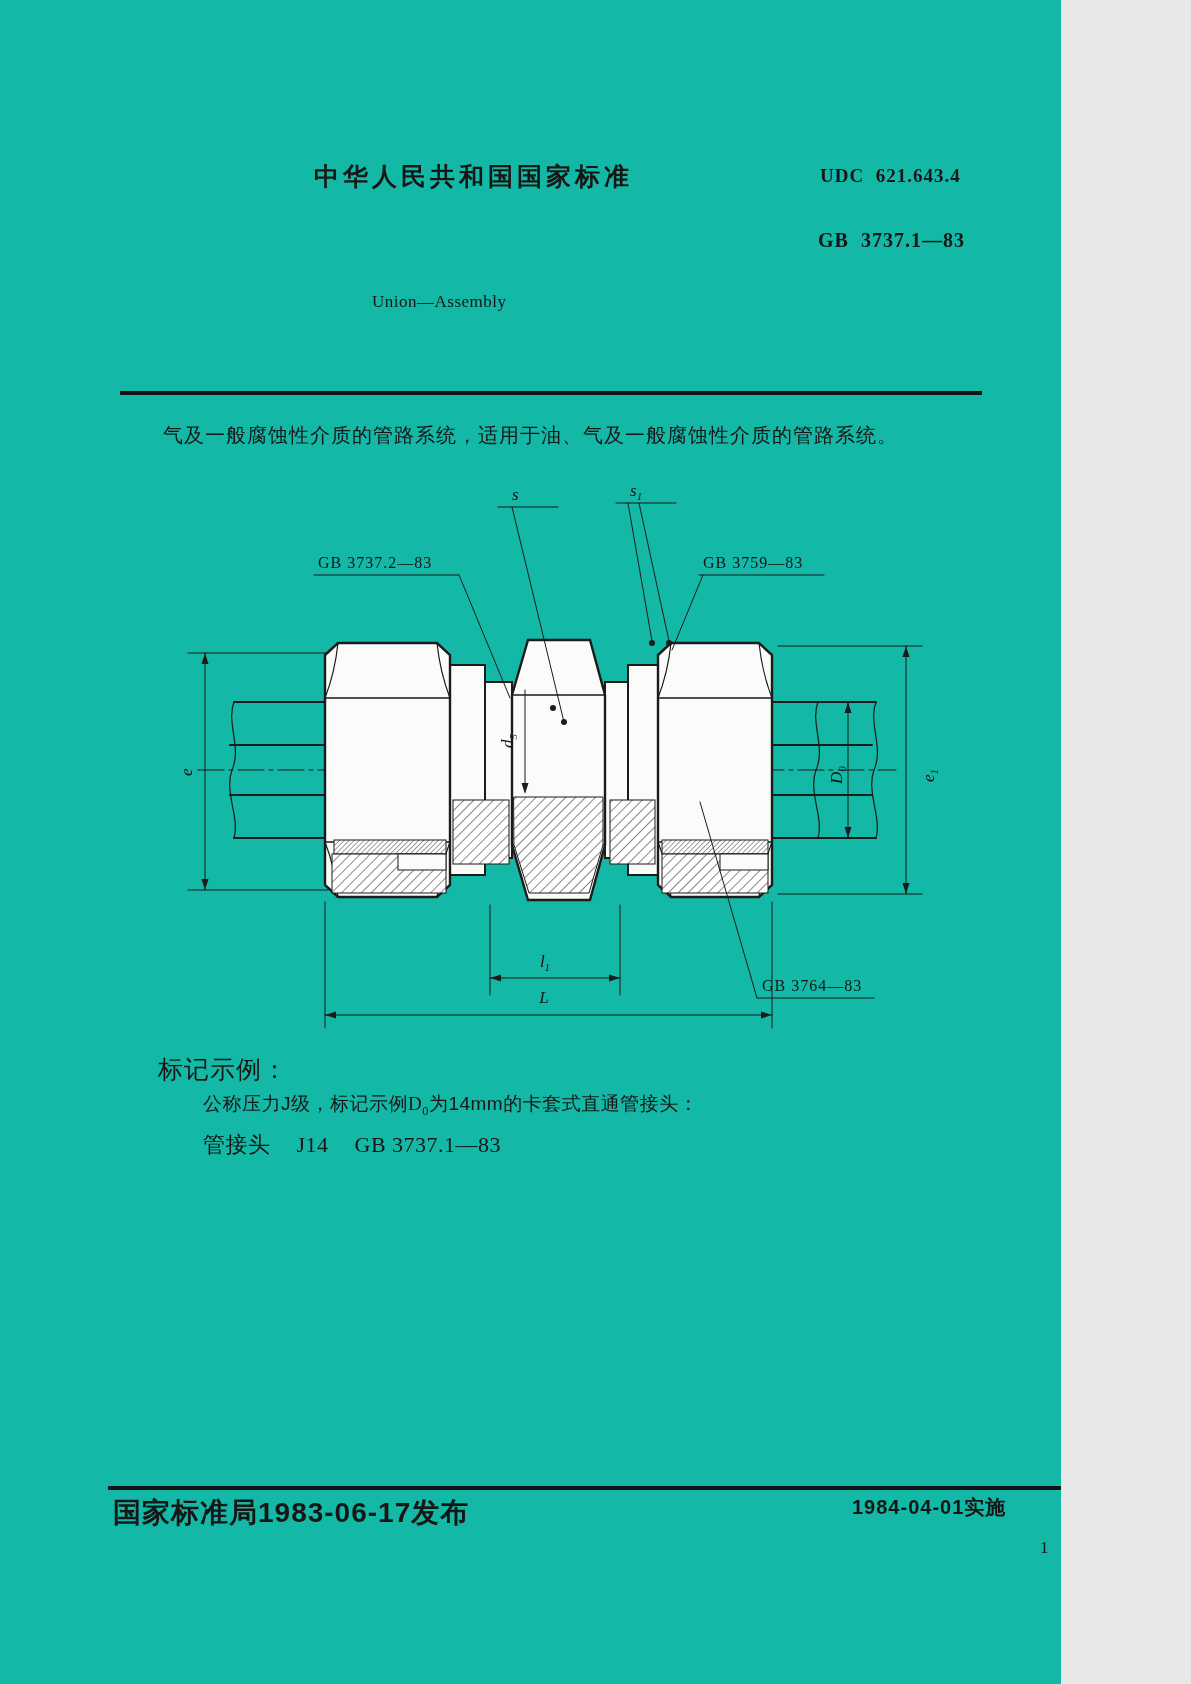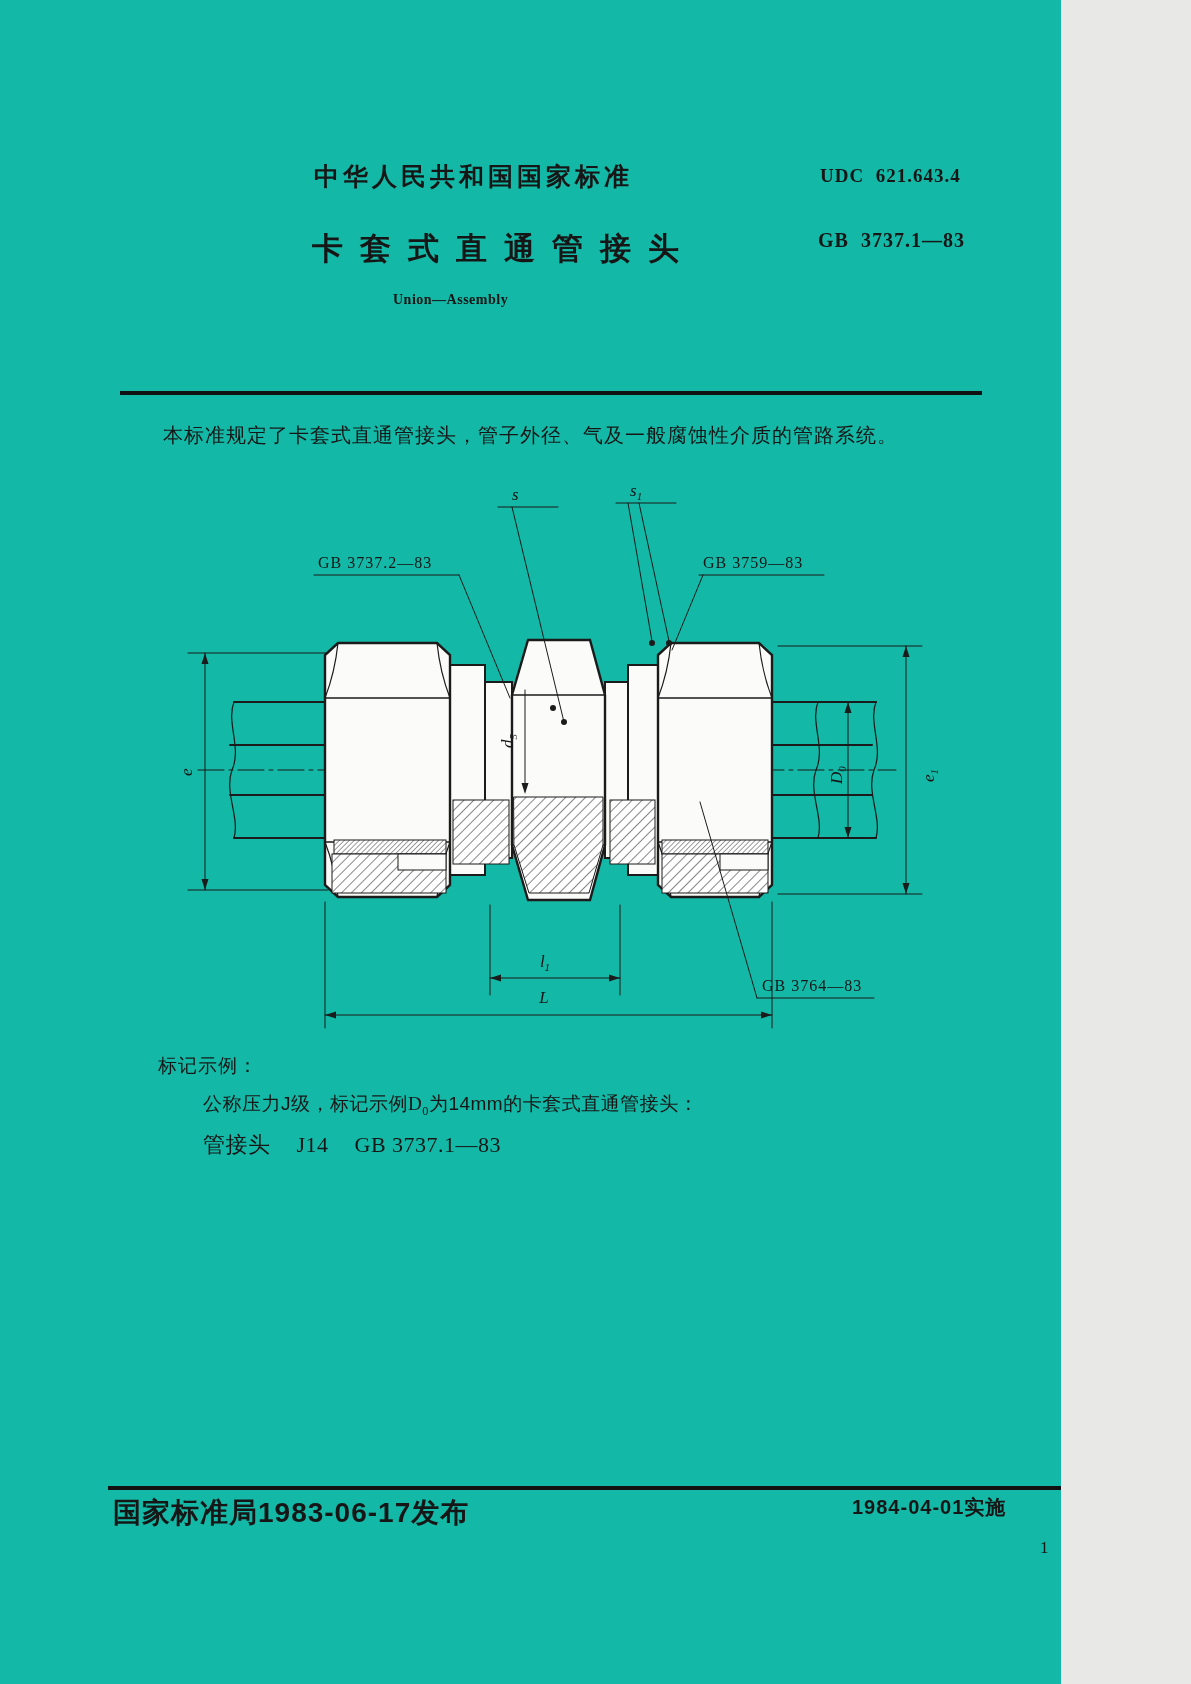--- a/index.html
+++ b/index.html
@@ -5,25 +5,25 @@
   html,body{margin:0;padding:0;background:#e8e8e6;}
   .page{
     position:relative;width:1061px;height:1684px;background:#14b8a6;
     font-family:"Liberation Sans",sans-serif;color:#161616;overflow:hidden;
   }
   .abs{position:absolute;}
   .org-line{left:314px;top:160px;font-size:25px;font-weight:700;letter-spacing:4px;}
   .udc{left:820px;top:165px;font-size:19px;font-weight:700;font-family:"Liberation Serif",serif;white-space:pre;letter-spacing:1px;text-align:right;}
   .doc-title{left:312px;top:228px;font-size:31px;font-weight:700;letter-spacing:17px;}
   .std-no{left:818px;top:229px;font-size:20px;font-weight:700;font-family:"Liberation Serif",serif;white-space:pre;letter-spacing:1px;}
-  .title-en{left:393px;top:292px;font-size:14px;font-weight:700;font-family:"Liberation Serif",serif;letter-spacing:0.5px;}
+  .title-en{left:372px;top:292px;font-size:17px;font-weight:400;font-family:"Liberation Serif",serif;letter-spacing:0.5px;}
   .rule-top{left:120px;top:391px;width:862px;height:4px;background:#111;}
   .intro{left:163px;top:422px;font-size:20px;letter-spacing:1px;}
   .fig{left:160px;top:450px;width:780px;height:600px;}
-  .ex-head{left:158px;top:1053px;font-size:19px;letter-spacing:1px;}
+  .ex-head{left:158px;top:1053px;font-size:25px;letter-spacing:1px;}
   .ex-line1{left:203px;top:1091px;font-size:19px;letter-spacing:0.5px;}
   .ex-line2{left:203px;top:1130px;font-size:22px;letter-spacing:0.5px;}
   .ex-line2 .gap{display:inline-block;width:26px;}
   .sym{font-family:"Liberation Serif",serif;}
   .ex-line2 .code{font-family:"Liberation Serif",serif;}
   .rule-bottom{left:108px;top:1486px;width:980px;height:4px;background:#111;}
   .foot-left{left:113px;top:1494px;font-size:28px;font-weight:700;letter-spacing:1px;}
   .foot-right{left:852px;top:1494px;font-size:20px;font-weight:700;letter-spacing:1px;}
   .page-num{left:1040px;top:1538px;font-size:17px;font-family:"Liberation Serif",serif;}
   sub{font-size:0.65em;}
@@ -32,25 +32,24 @@
   .dimtext{font:italic 17px "Liberation Serif",serif;fill:#161616;}
   .gbl{font:16px "Liberation Serif",serif;fill:#161616;letter-spacing:1px;}
 </style>
 </head>
 <body>
 
 <div class="page">
 
   <div class="abs org-line">中华人民共和国国家标准</div>
   <div class="abs udc">UDC  621.643.4</div>
-  <div class="abs doc-title">卡套式直通管接头</div>
   <div class="abs std-no">GB  3737.1—83</div>
   <div class="abs title-en">Union—Assembly</div>
   <div class="abs rule-top"></div>
-  <div class="abs intro">本标准规定了卡套式直通管接头，管子外径、气及一般腐蚀性介质的管路系统。</div>
+  <div class="abs intro">气及一般腐蚀性介质的管路系统，适用于油、气及一般腐蚀性介质的管路系统。</div>
 
   <svg class="abs fig" viewBox="0 0 780 600">
     <defs>
       <pattern id="hatch" width="7" height="7" patternUnits="userSpaceOnUse" patternTransform="rotate(45)">
         <rect width="7" height="7" fill="#ffffff"></rect>
         <line x1="0" y1="0" x2="0" y2="7" stroke="#222" stroke-width="1.1"></line>
       </pattern>
       <pattern id="hatchfine" width="3.5" height="3.5" patternUnits="userSpaceOnUse" patternTransform="rotate(45)">
         <rect width="3.5" height="3.5" fill="#ffffff"></rect>
         <line x1="0" y1="0" x2="0" y2="3.5" stroke="#222" stroke-width="0.9"></line>

